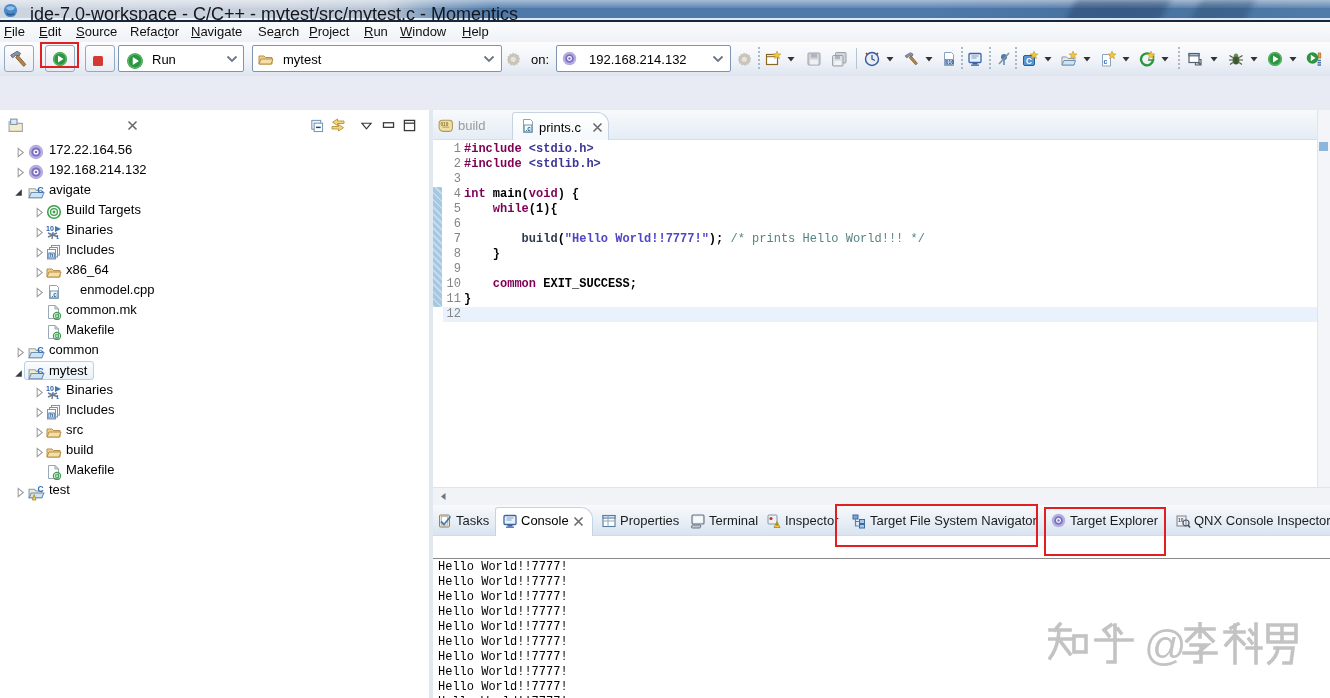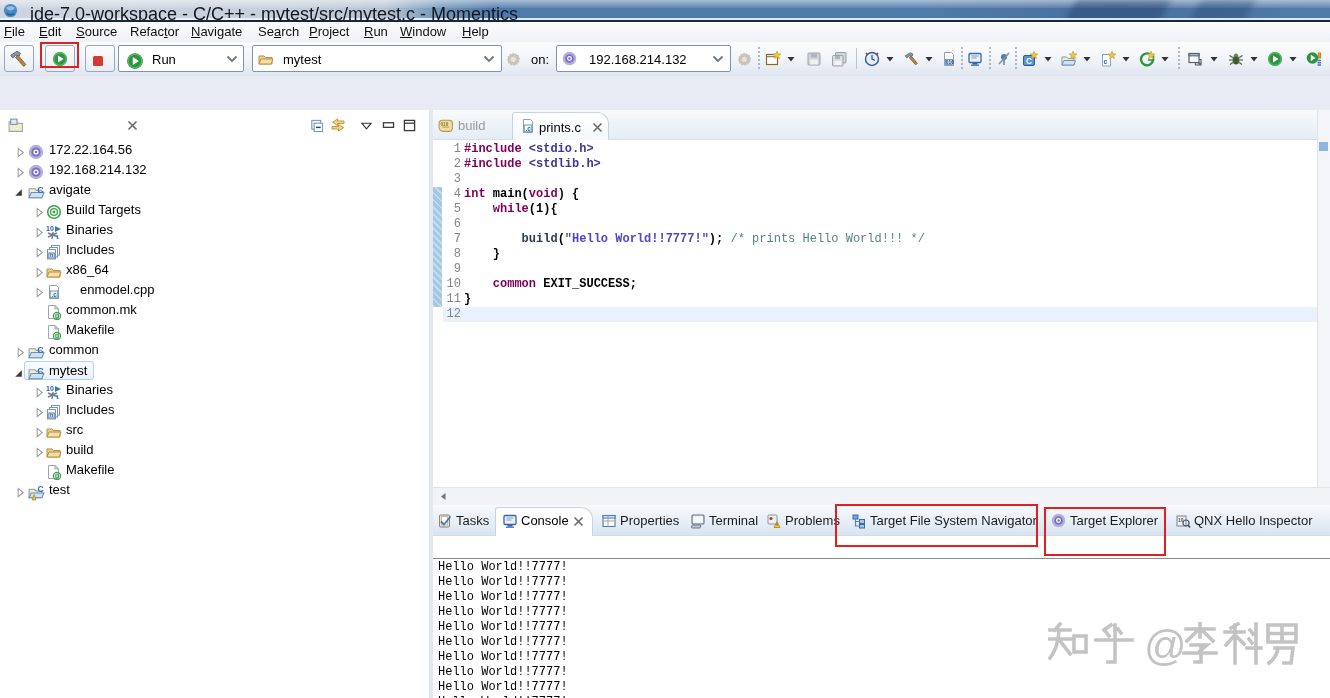--- a/index.html
+++ b/index.html
@@ -703,33 +703,33 @@
           <use href="#s-props"></use>
         </svg>
       <span class="bptab" style="left:187px">Properties</span>
       <svg class="i" style="left:257px;top:8px" width="16" height="16">
           <use href="#s-term"></use>
         </svg>
       <span class="bptab" style="left:276px">Terminal</span>
       <svg class="i" style="left:333px;top:8px" width="16" height="16">
           <use href="#s-probl"></use>
         </svg>
-      <span class="bptab" style="left:352px">Problems</span>
+      <span class="bptab" style="left:352px">Inspector</span>
       <svg class="i" style="left:418px;top:8px" width="16" height="16">
           <use href="#s-tfsnav"></use>
         </svg>
       <span class="bptab" style="left:437px">Target File System Navigator</span>
       <svg class="i" style="left:618px;top:8px" width="15" height="15">
           <use href="#s-targ"></use>
         </svg>
       <span class="bptab" style="left:637px">Target Explorer</span>
       <svg class="i" style="left:742px;top:8px" width="16" height="16">
           <use href="#s-qnxbin"></use>
         </svg>
-      <span class="bptab" style="left:761px">QNX Hello Inspector</span>
+      <span class="bptab" style="left:761px">QNX Console Inspector</span>
     </div>
     <div id="bp-sep"></div>
     <div id="bp-out">Hello World!!7777!
 Hello World!!7777!
 Hello World!!7777!
 Hello World!!7777!
 Hello World!!7777!
 Hello World!!7777!
 Hello World!!7777!
 Hello World!!7777!

